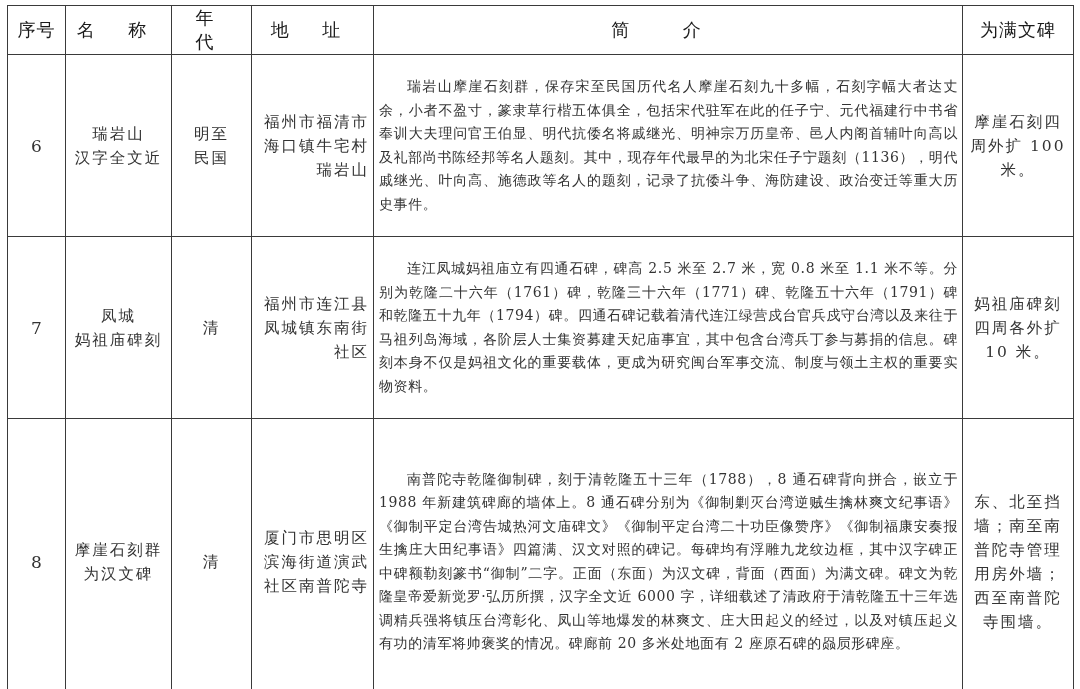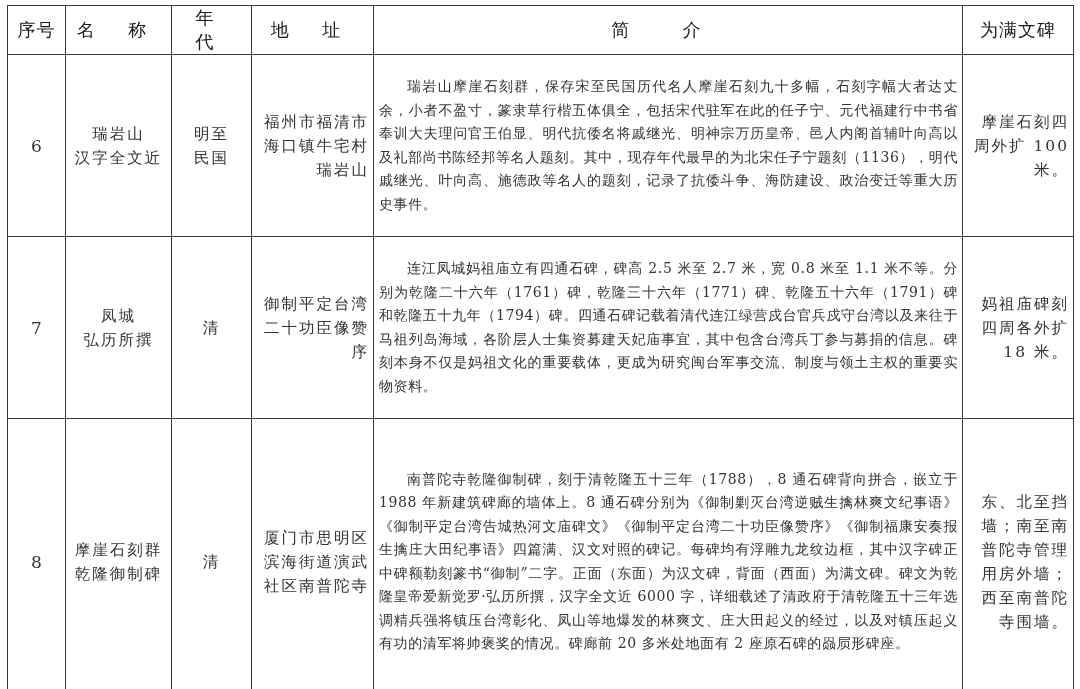--- a/index.html
+++ b/index.html
@@ -60,21 +60,21 @@
     }
     td.intro {
       text-align: justify;
       text-indent: 2em;
       padding: 1px 4px 1px 5px;
       font-size: 14px;
       line-height: 23.5px;
       letter-spacing: 0.6px;
     }
     td.scope {
-      text-align: right;
+      text-align: center;
       padding: 0 4px;
       letter-spacing: 2px;
       line-height: 24px;
     }
     .table-wrap::after {
       content: "";
       position: absolute;
       left: 0;
       right: 0;
       bottom: -1px;
@@ -119,35 +119,35 @@
         </td>
         <td class="addr">福州市福清市海口镇牛宅村瑞岩山</td>
         <td class="intro">瑞岩山摩崖石刻群，保存宋至民国历代名人摩崖石刻九十多幅，石刻字幅大者达丈余，小者不盈寸，篆隶草行楷五体俱全，包括宋代驻军在此的任子宁、元代福建行中书省奉训大夫理问官王伯显、明代抗倭名将戚继光、明神宗万历皇帝、邑人内阁首辅叶向高以及礼部尚书陈经邦等名人题刻。其中，现存年代最早的为北宋任子宁题刻（1136），明代戚继光、叶向高、施德政等名人的题刻，记录了抗倭斗争、海防建设、政治变迁等重大历史事件。</td>
         <td class="scope">摩崖石刻四周外扩 100 米。</td>
       </tr>
 
       <tr style="height:182px">
         <td class="seq">7</td>
         <td class="name">
           <div>凤城</div>
-          <div>弘历所撰</div>
+          <div>妈祖庙碑刻</div>
         </td>
         <td class="era">
           <div>清</div>
         </td>
-        <td class="addr">御制平定台湾二十功臣像赞序</td>
+        <td class="addr">福州市连江县凤城镇东南街社区</td>
         <td class="intro">连江凤城妈祖庙立有四通石碑，碑高 2.5 米至 2.7 米，宽 0.8 米至 1.1 米不等。分别为乾隆二十六年（1761）碑，乾隆三十六年（1771）碑、乾隆五十六年（1791）碑和乾隆五十九年（1794）碑。四通石碑记载着清代连江绿营戍台官兵戍守台湾以及来往于马祖列岛海域，各阶层人士集资募建天妃庙事宜，其中包含台湾兵丁参与募捐的信息。碑刻本身不仅是妈祖文化的重要载体，更成为研究闽台军事交流、制度与领土主权的重要实物资料。</td>
-        <td class="scope">妈祖庙碑刻四周各外扩 18 米。</td>
+        <td class="scope">妈祖庙碑刻四周各外扩 10 米。</td>
       </tr>
 
       <tr style="height:286px">
         <td class="seq">8</td>
         <td class="name">
           <div>摩崖石刻群</div>
-          <div>乾隆御制碑</div>
+          <div>为汉文碑</div>
         </td>
         <td class="era">
           <div>清</div>
         </td>
         <td class="addr">厦门市思明区滨海街道演武社区南普陀寺</td>
         <td class="intro">南普陀寺乾隆御制碑，刻于清乾隆五十三年（1788），8 通石碑背向拼合，嵌立于 1988 年新建筑碑廊的墙体上。8 通石碑分别为《御制剿灭台湾逆贼生擒林爽文纪事语》《御制平定台湾告城热河文庙碑文》《御制平定台湾二十功臣像赞序》《御制福康安奏报生擒庄大田纪事语》四篇满、汉文对照的碑记。每碑均有浮雕九龙纹边框，其中汉字碑正中碑额勒刻篆书“御制”二字。正面（东面）为汉文碑，背面（西面）为满文碑。碑文为乾隆皇帝爱新觉罗·弘历所撰，汉字全文近 6000 字，详细载述了清政府于清乾隆五十三年选调精兵强将镇压台湾彰化、凤山等地爆发的林爽文、庄大田起义的经过，以及对镇压起义有功的清军将帅褒奖的情况。碑廊前 20 多米处地面有 2 座原石碑的赑屃形碑座。</td>
         <td class="scope">东、北至挡墙；南至南普陀寺管理用房外墙；西至南普陀寺围墙。</td>
       </tr>
     </tbody>
   </table>

